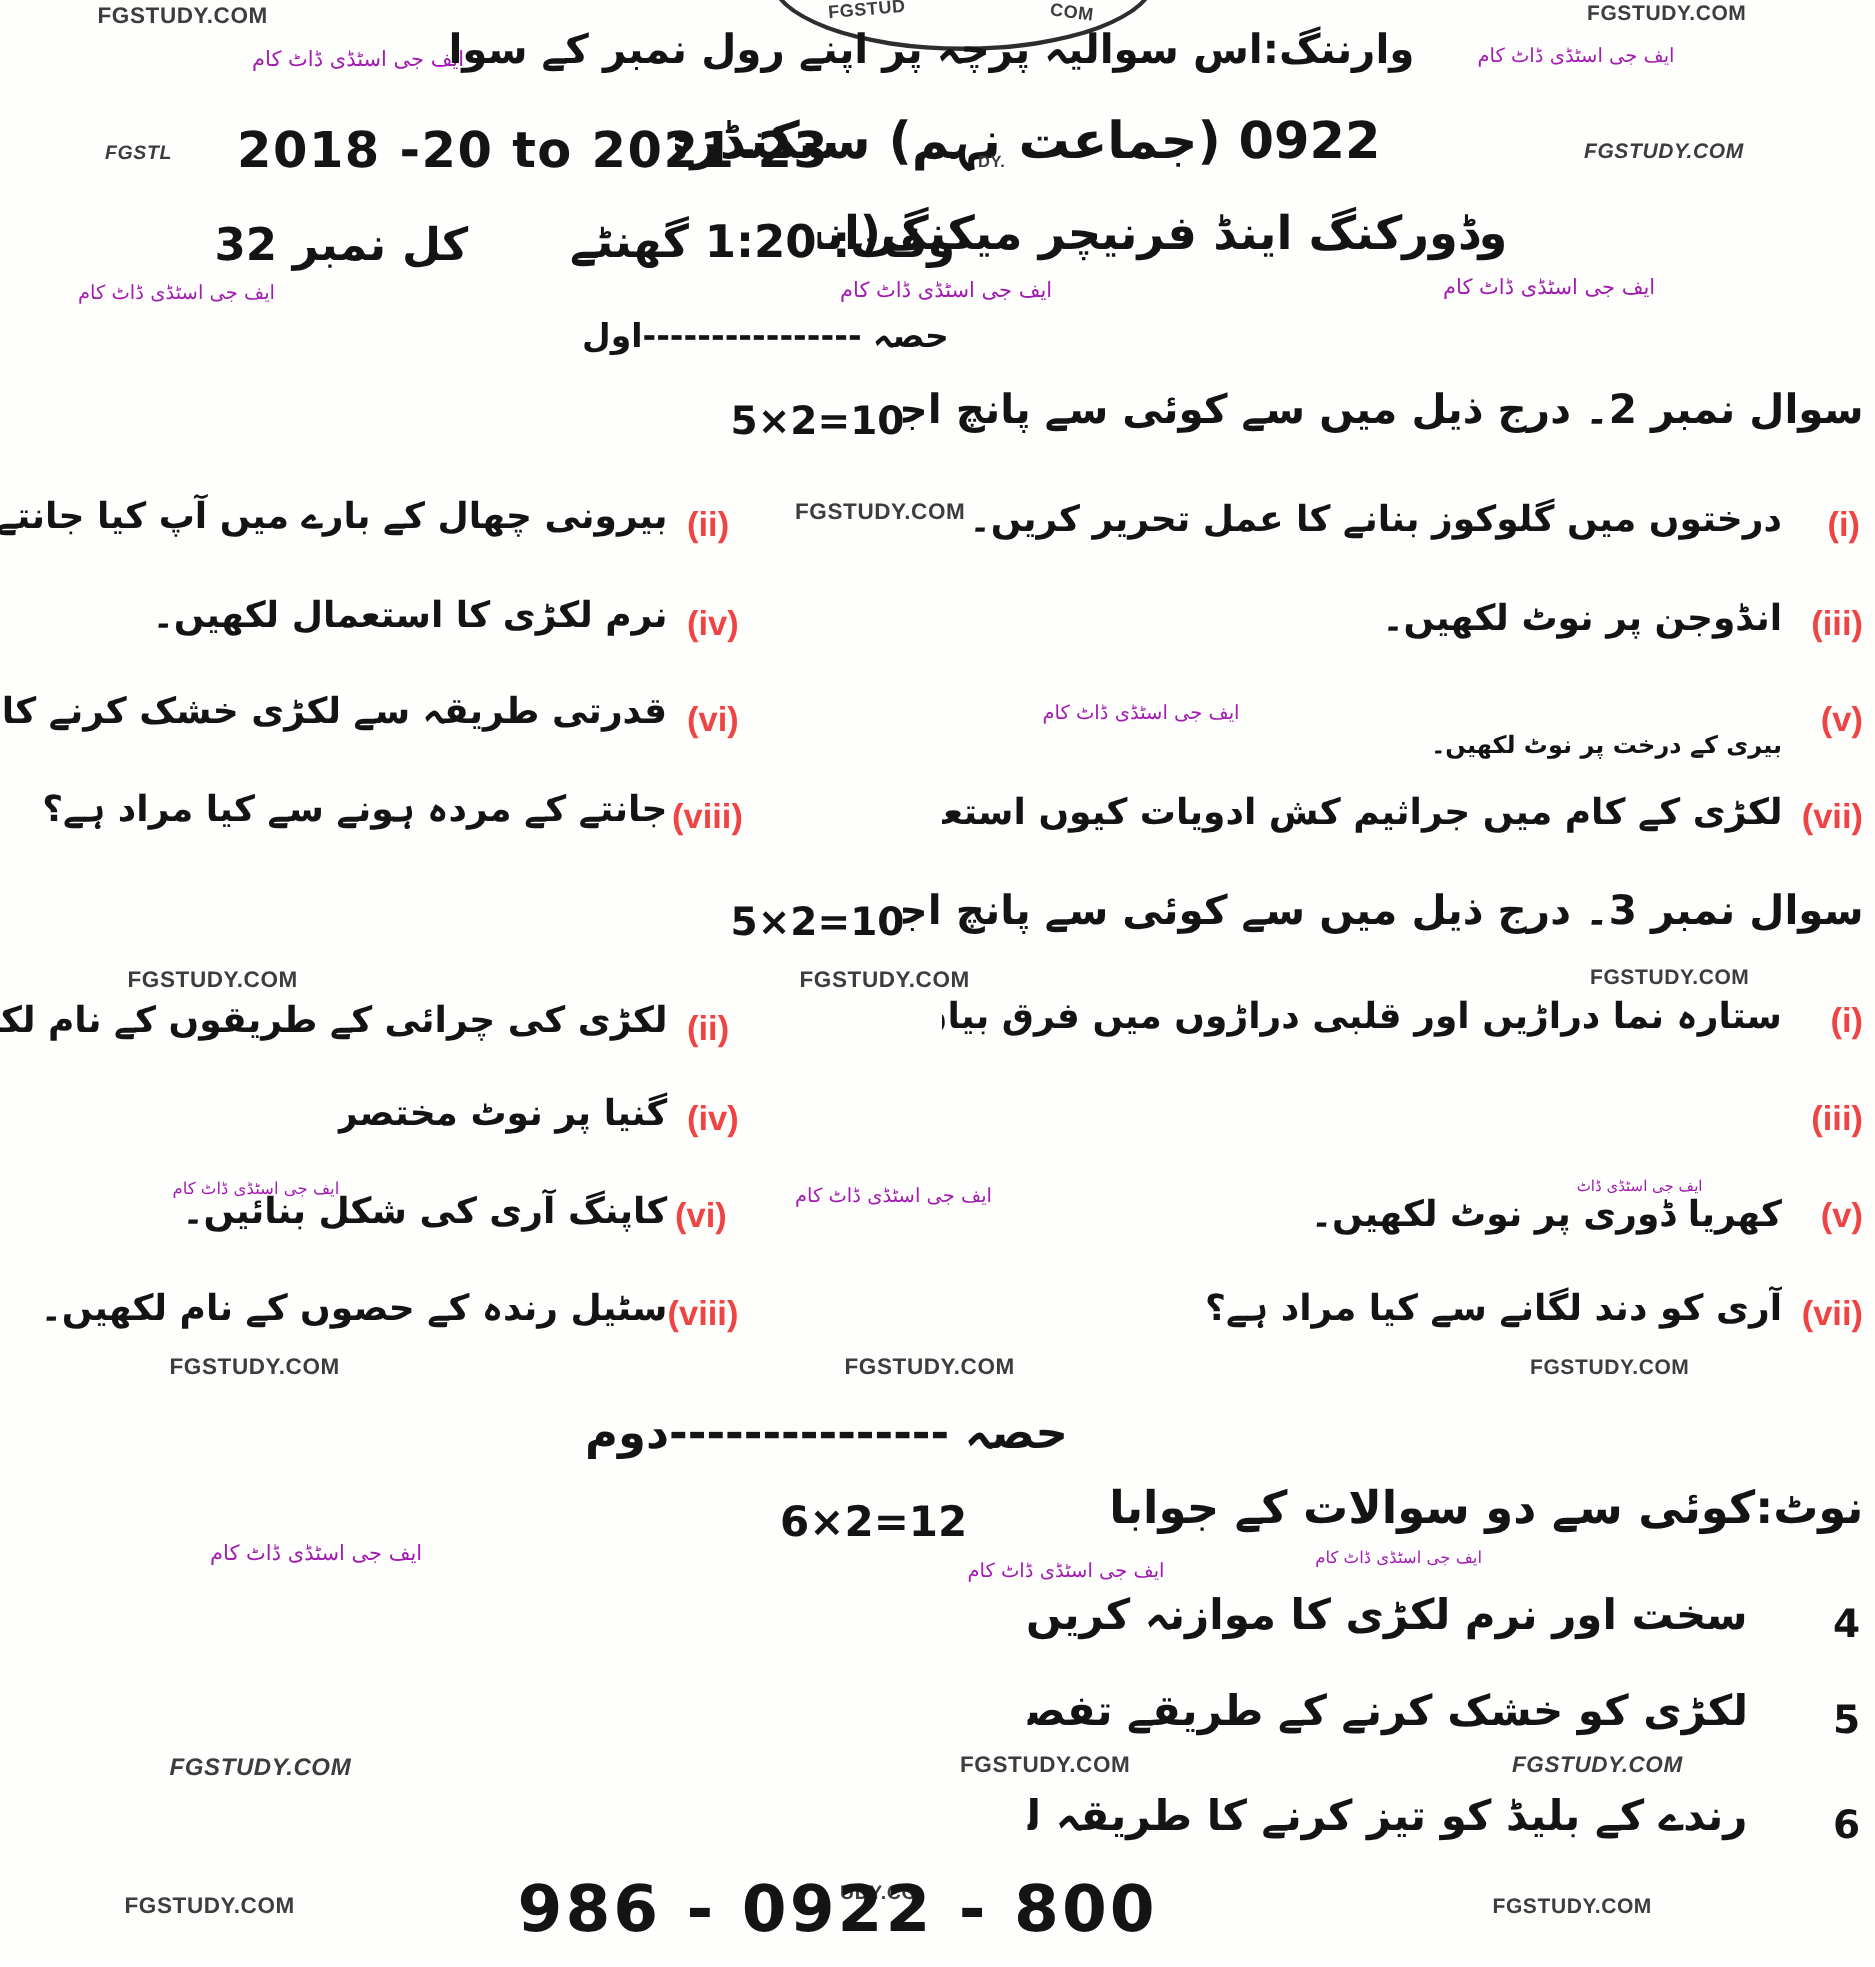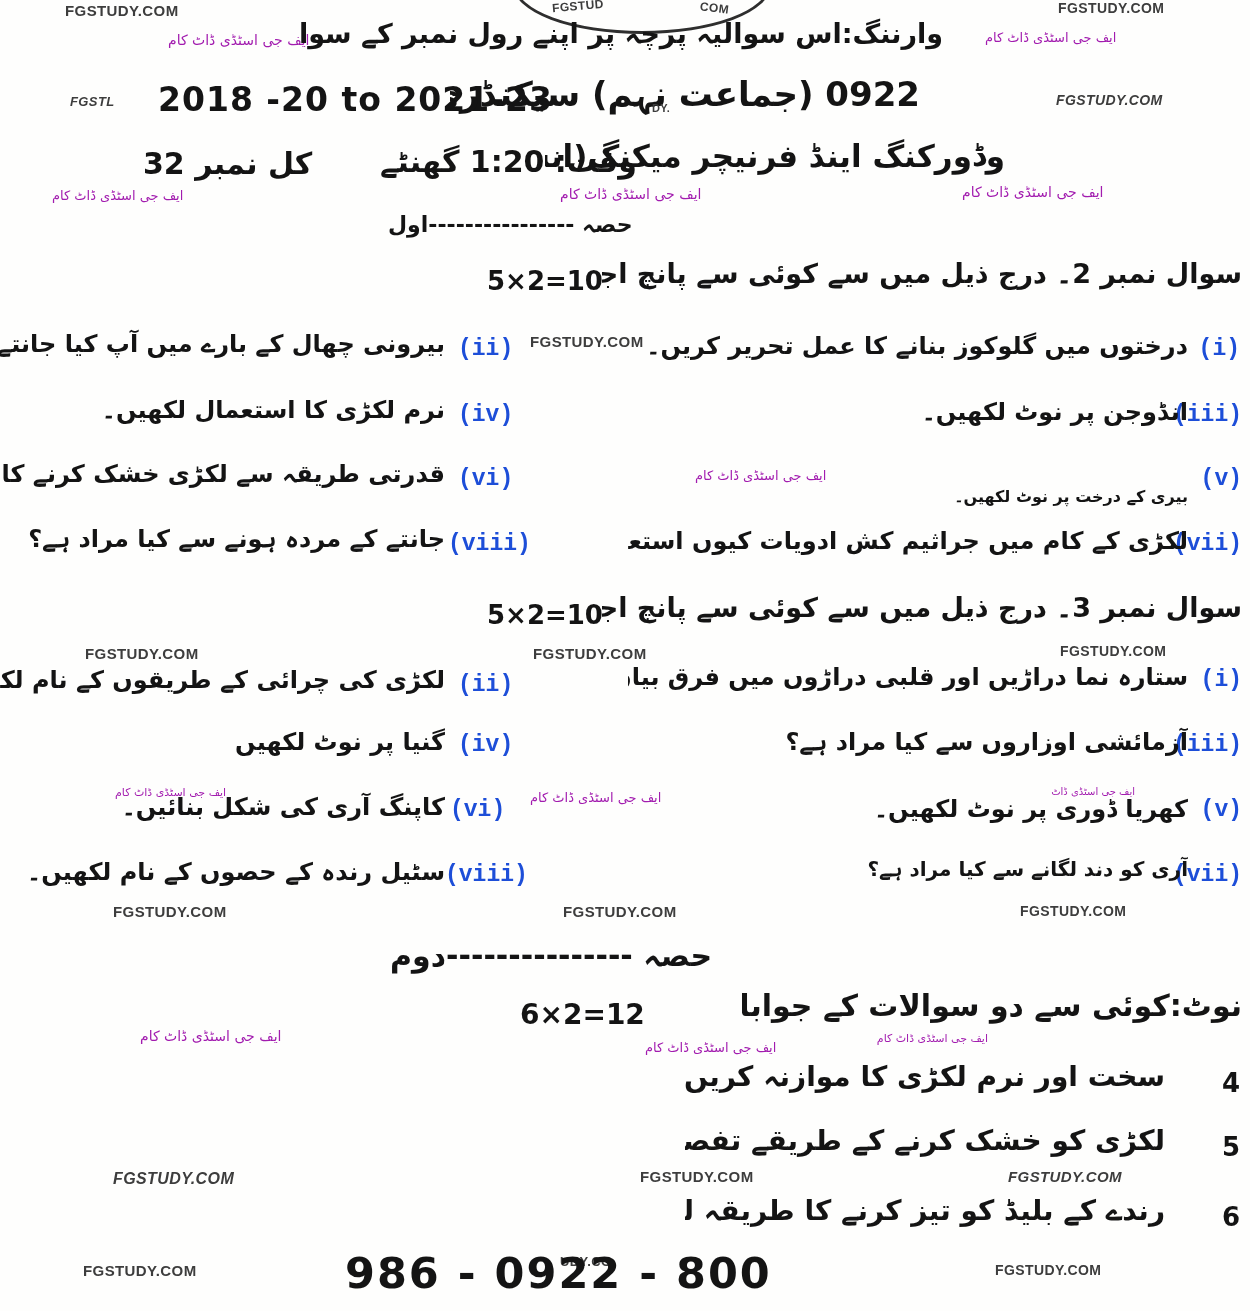--- a/index.html
+++ b/index.html
@@ -4,21 +4,21 @@
 <style>
   html,body{margin:0;padding:0;}
   body{width:1250px;height:1311px;overflow:hidden;background:#ffffff;}
   .page{position:relative;width:1250px;height:1311px;background:#fefefd;overflow:hidden;}
   
   .u{position:absolute;direction:rtl;unicode-bidi:plaintext;font-family:"DejaVu Sans",sans-serif;
      font-weight:bold;color:#141414;white-space:nowrap;line-height:1.35;}
   
   .l{position:absolute;font-family:"DejaVu Sans",sans-serif;font-weight:bold;color:#141414;white-space:nowrap;}
   
-  .num{position:absolute;font-family:Liberation Mono, monospace;font-weight:bold;color:#1d4ed8;white-space:nowrap;}
+  .num{position:absolute;font-family:Liberation Sans, sans-serif;font-weight:bold;color:#ef4444;white-space:nowrap;}
   
   .wm{position:absolute;font-family:"Liberation Sans",sans-serif;font-weight:bold;color:#3d3d3d;
       white-space:nowrap;letter-spacing:.4px;}
   .wmi{font-style:italic;}
   
   .wmu{position:absolute;direction:rtl;font-family:"DejaVu Sans",sans-serif;color:#a21caf;white-space:nowrap;}
   .clip{overflow:hidden;}
   .stamp{position:absolute;border:3px solid #2e2e2e;border-radius:50%;background:transparent;}
 </style>
 </head>
@@ -82,34 +82,33 @@
   <span class="wm" style="left:85px;top:645px;font-size:15px">FGSTUDY.COM</span>
   <span class="wm" style="left:533px;top:645px;font-size:15px">FGSTUDY.COM</span>
   <span class="wm" style="left:1060px;top:643px;font-size:14px">FGSTUDY.COM</span>
 
   <span class="num" style="right:8px;top:667px;font-size:23px">(i)</span>
   <span class="u clip" style="right:62px;top:661px;font-size:24px;max-width:560px">ستارہ نما دراڑیں اور قلبی دراڑوں میں فرق بیان کریں۔</span>
   <span class="num" style="left:458px;top:672px;font-size:23px">(ii)</span>
   <span class="u clip" style="right:805px;top:664px;font-size:24px;max-width:445px">لکڑی کی چرائی کے طریقوں کے نام لکھیں۔</span>
 
   <span class="num" style="right:8px;top:732px;font-size:23px">(iii)</span>
-  <span class="u clip" style="right:62px;top:726px;font-size:24px;max-width:560px">آزمائشی اوزاروں سے کیا مراد ہے؟</span>
   <span class="num" style="left:458px;top:732px;font-size:23px">(iv)</span>
-  <span class="u clip" style="right:805px;top:726px;font-size:24px;max-width:445px">گنیا پر نوٹ لکھیں</span>
+  <span class="u clip" style="right:805px;top:726px;font-size:24px;max-width:445px">گنیا پر نوٹ مختصر</span>
 
   <span class="num" style="right:8px;top:797px;font-size:23px">(v)</span>
   <span class="wmu" style="right:115px;top:786px;font-size:10px">ایف جی اسٹڈی ڈاٹ</span>
   <span class="u clip" style="right:62px;top:793px;font-size:24px;max-width:560px">کھریا ڈوری پر نوٹ لکھیں۔</span>
   <span class="wmu" style="left:530px;top:790px;font-size:13px">ایف جی اسٹڈی ڈاٹ کام</span>
   <span class="wmu" style="left:115px;top:786px;font-size:11px">ایف جی اسٹڈی ڈاٹ کام</span>
   <span class="num" style="left:450px;top:797px;font-size:23px">(vi)</span>
   <span class="u clip" style="right:805px;top:791px;font-size:24px;max-width:445px">کاپنگ آری کی شکل بنائیں۔</span>
 
   <span class="num" style="right:8px;top:862px;font-size:23px">(vii)</span>
-  <span class="u clip" style="right:62px;top:856px;font-size:20px;max-width:560px">آری کو دند لگانے سے کیا مراد ہے؟</span>
+  <span class="u clip" style="right:62px;top:856px;font-size:24px;max-width:560px">آری کو دند لگانے سے کیا مراد ہے؟</span>
   <span class="num" style="left:445px;top:862px;font-size:23px">(viii)</span>
   <span class="u clip" style="right:805px;top:856px;font-size:24px;max-width:445px">سٹیل رندہ کے حصوں کے نام لکھیں۔</span>
 
   <span class="wm" style="left:113px;top:903px;font-size:15px">FGSTUDY.COM</span>
   <span class="wm" style="left:563px;top:903px;font-size:15px">FGSTUDY.COM</span>
   <span class="wm" style="left:1020px;top:903px;font-size:14px">FGSTUDY.COM</span>
 
   <span class="u" style="left:390px;top:936px;font-size:30px">حصہ ---------------دوم</span>
 
   <span class="u clip" style="right:8px;top:986px;font-size:30px;max-width:500px">نوٹ:کوئی سے دو سوالات کے جوابات تحریر کریں۔</span>

